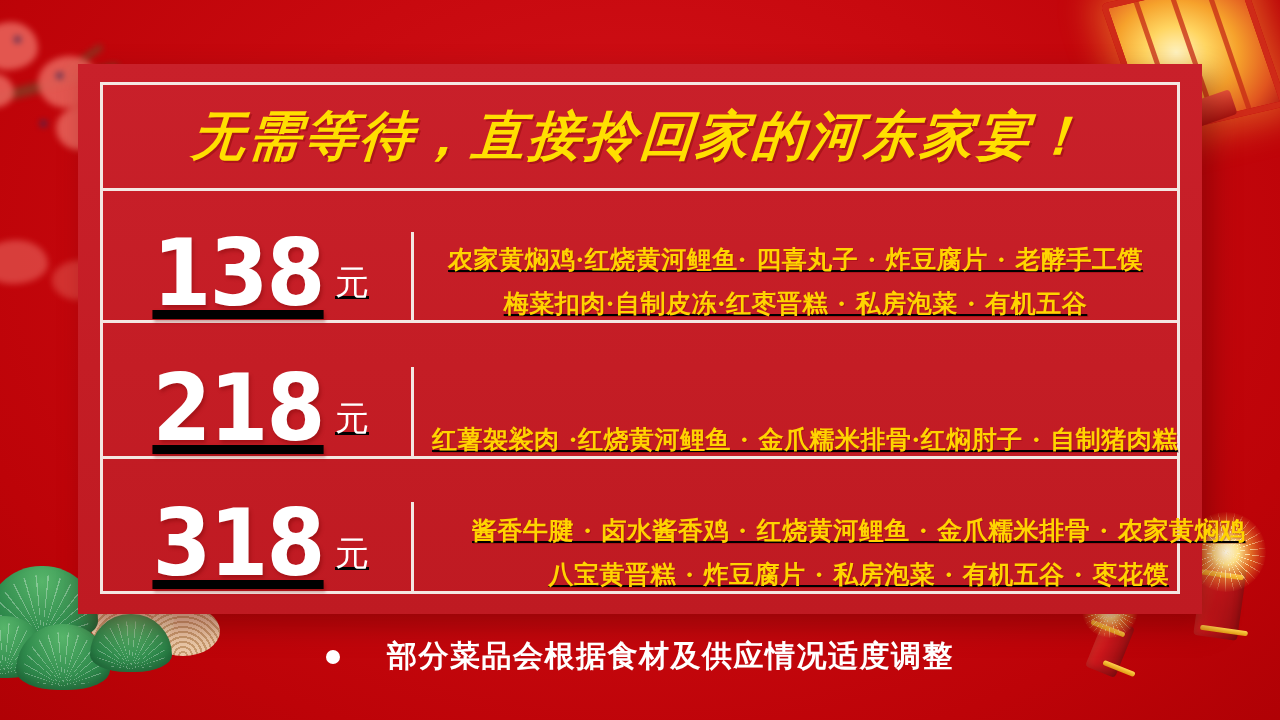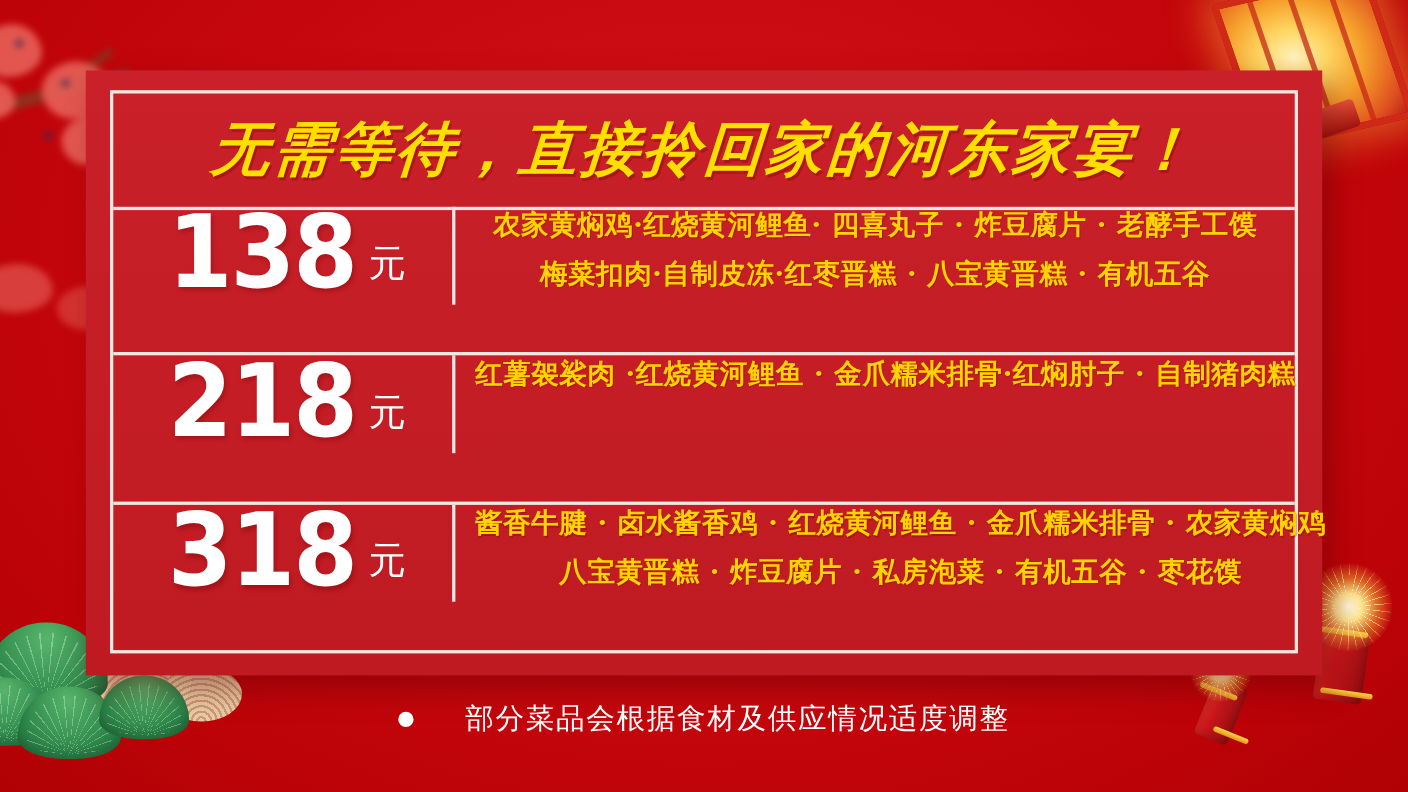--- a/index.html
+++ b/index.html
@@ -190,24 +190,25 @@
   
   #menu-table {
     position: absolute;
     left: 0; right: 0; top: 103px; bottom: 0;
     display: flex;
     flex-direction: column;
   }
   .menu-row {
     flex: 1 1 0;
     display: flex;
-    align-items: flex-start;
+    align-items: flex-end;
     border-bottom: 3px solid #f4e7e2;
-  }
-  .menu-row:last-child { border-bottom: none; }
+    text-decoration: underline;
+  }
+  .menu-row:last-child { border-bottom: none; gap: 40px; }
 
   .price-cell {
     width: 308px;
     flex: 0 0 308px;
     border-right: 3px solid #f4e7e2;
     display: flex;
     align-items: center;
     justify-content: center;
     padding-bottom: 4px;
   }
@@ -263,22 +264,22 @@
   }
   #footer-bullet {
     width: 14px; height: 14px;
     border-radius: 50%;
     background: #ffffff;
     flex: 0 0 auto;
   }
   #footer-text {
     color: #ffffff;
     font-family: "DejaVu Sans", "Liberation Sans", sans-serif;
-    font-weight: 400;
-    font-size: 26px;
+    font-weight: 700;
+    font-size: 30px;
     letter-spacing: 1.5px;
     white-space: nowrap;
     margin-left: 29px;
   }
 </style>
 </head>
 <body>
 
 <div id="poster">
 
@@ -342,21 +343,21 @@
 
       <div id="menu-table">
 
         <div class="menu-row">
           <div class="price-cell">
             <span class="price-amount">138</span>
             <span class="price-unit">元</span>
           </div>
           <div class="dishes-cell">
             <div class="dish-line">农家黄焖鸡·红烧黄河鲤鱼· 四喜丸子 · 炸豆腐片 · 老酵手工馍</div>
-            <div class="dish-line">梅菜扣肉·自制皮冻·红枣晋糕 · 八宝黄晋糕 · 有机五谷</div>
+            <div class="dish-line">梅菜扣肉·自制皮冻·红枣晋糕 · 私房泡菜 · 有机五谷</div>
           </div>
         </div>
 
         <div class="menu-row">
           <div class="price-cell">
             <span class="price-amount">218</span>
             <span class="price-unit">元</span>
           </div>
           <div class="dishes-cell">
             <div class="dish-line">红薯袈裟肉 ·红烧黄河鲤鱼 · 金爪糯米排骨·红焖肘子 · 自制猪肉糕</div>

